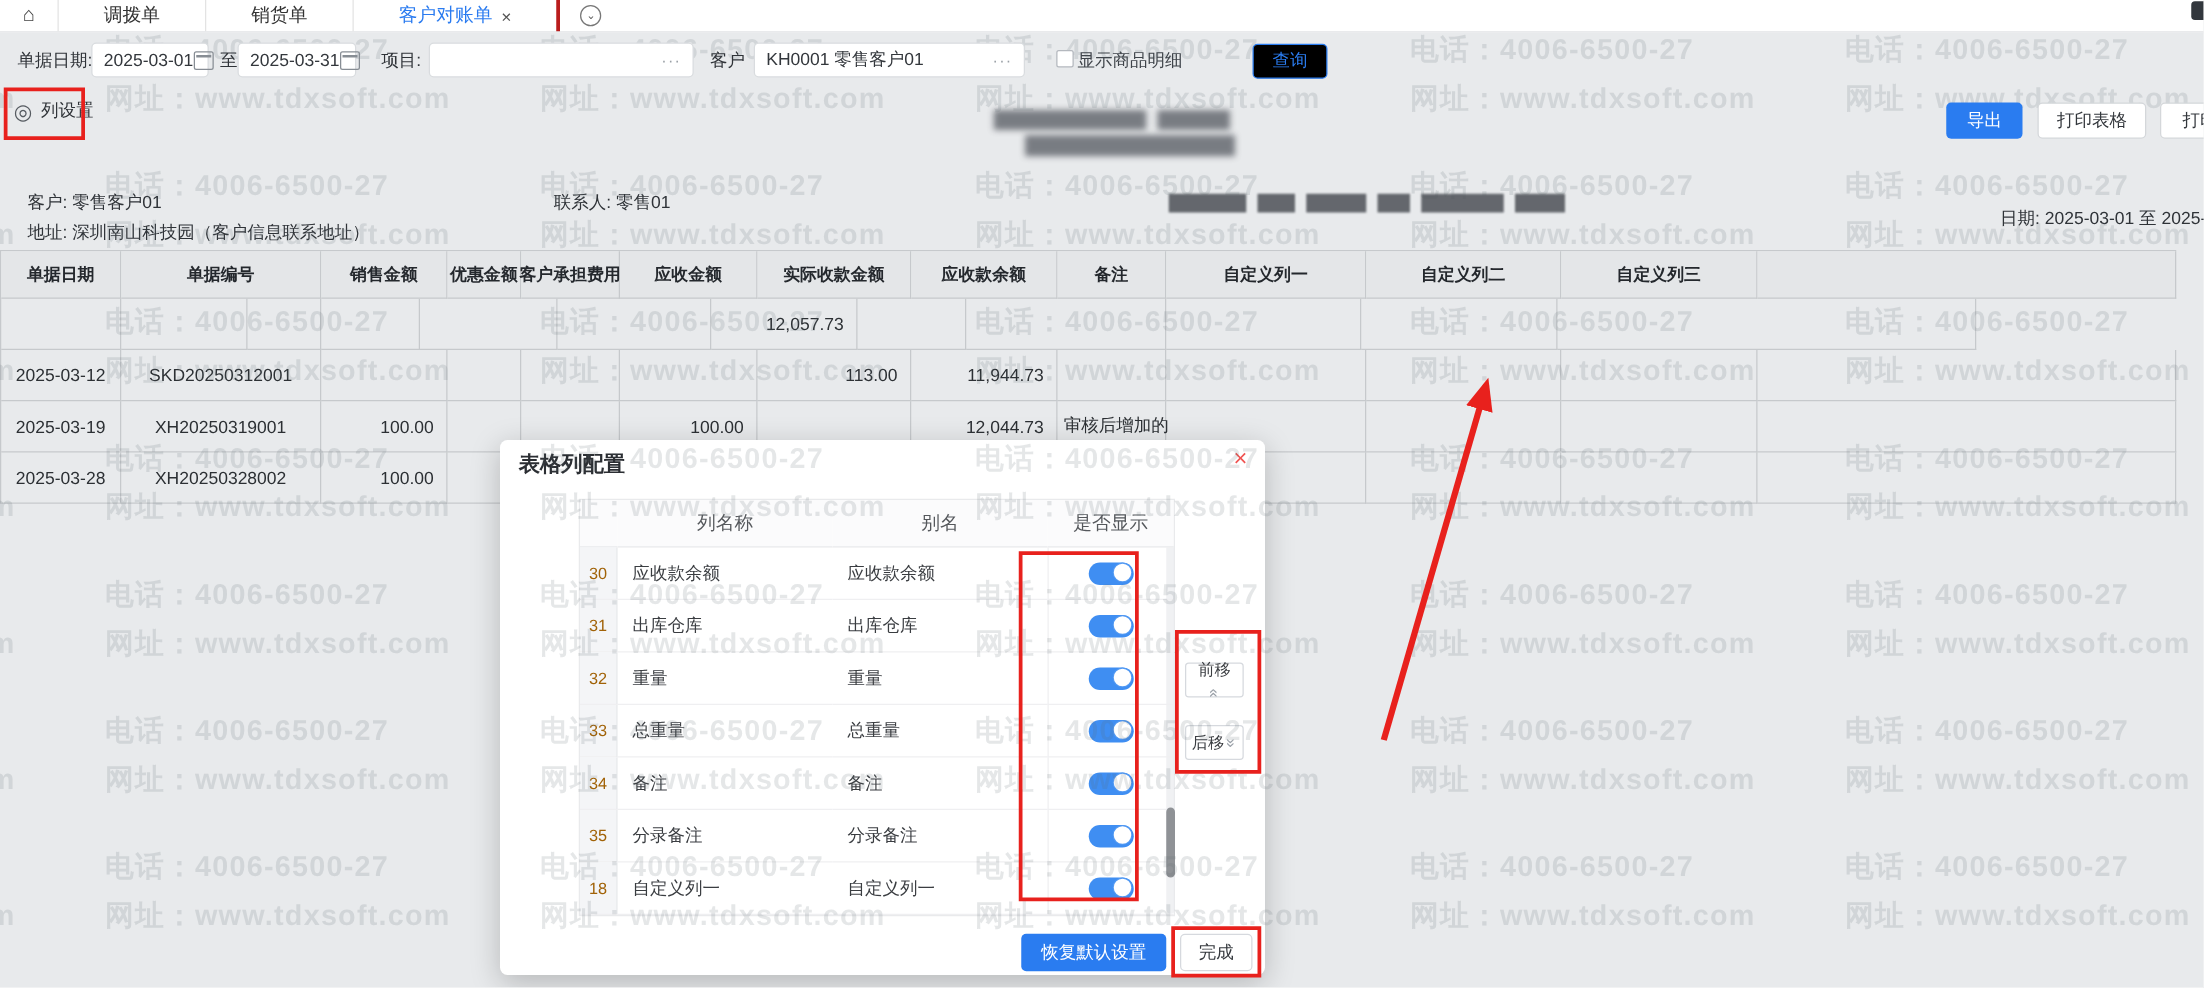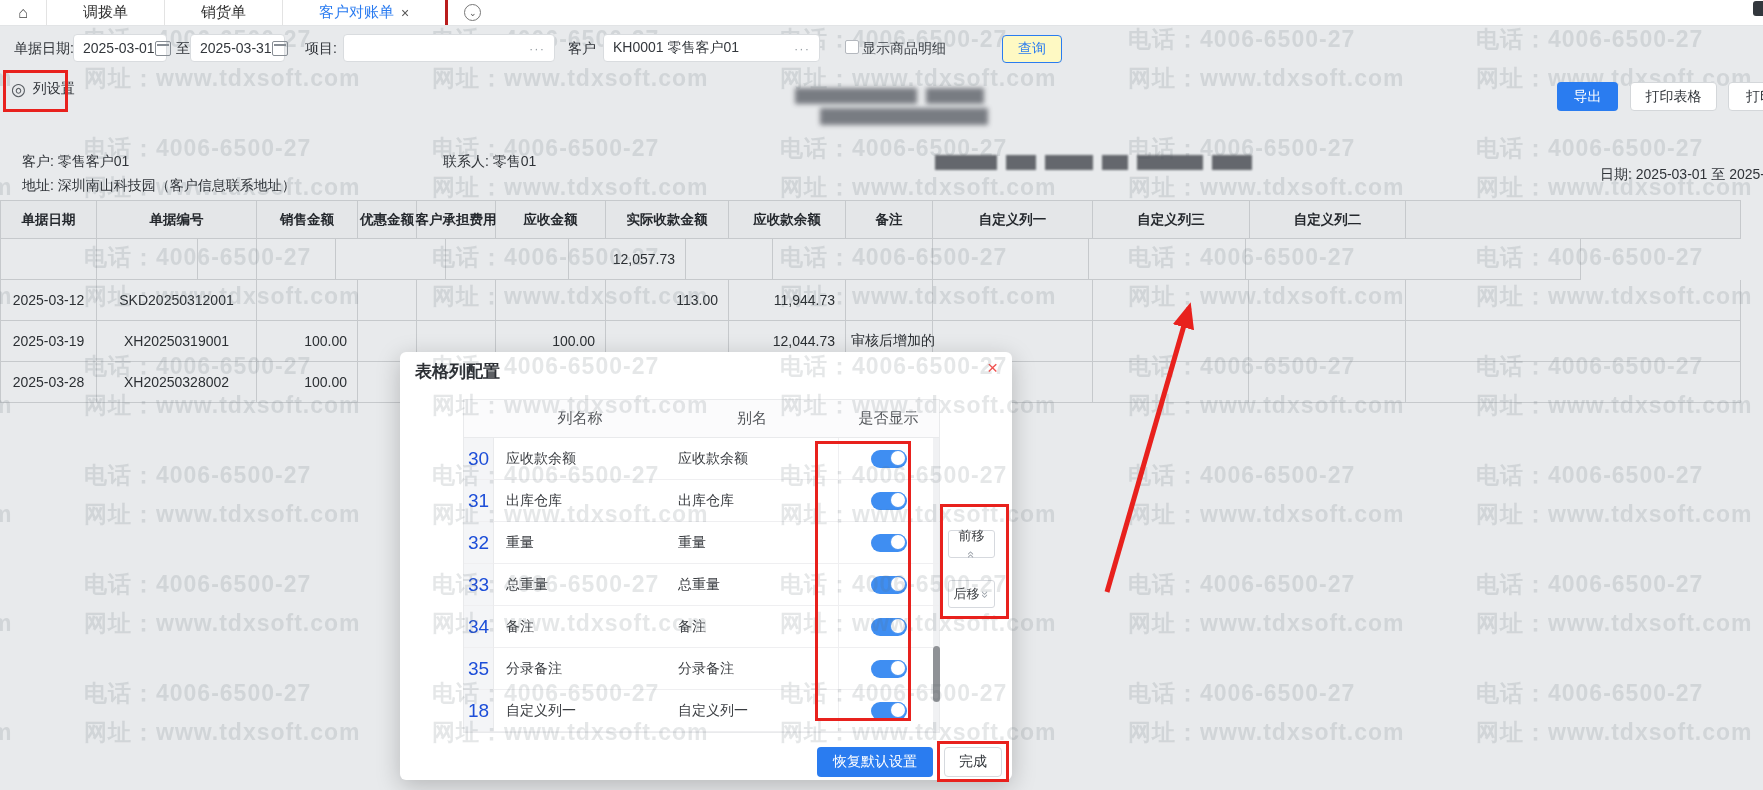--- a/index.html
+++ b/index.html
@@ -25,21 +25,21 @@
        box-sizing:border-box;display:flex;align-items:center;padding:0 9px;font-size:14px;color:#33373c;
        z-index:45;white-space:nowrap;}
   .dots{color:#9aa0a6;margin-left:auto;font-size:13px;letter-spacing:1px;}
   .cal{width:14px;height:13px;border:1.5px solid #878d94;border-radius:2px;margin-left:auto;position:relative;flex:none;}
   .cal::before{content:"";position:absolute;left:1px;right:1px;top:2px;height:2px;background:#878d94;}
   .cb{position:absolute;left:845px;top:40px;width:14px;height:14px;background:#fff;border:1px solid #b4b8be;
       border-radius:2px;z-index:45;box-sizing:border-box;}
   .btn{box-sizing:border-box;display:flex;align-items:center;justify-content:center;border-radius:4px;
        font-size:14px;white-space:nowrap;z-index:45;}
   .btn-query{position:absolute;left:1002px;top:35px;width:60px;height:28px;border:1px solid #2a7cf0;
-             color:#2a7cf0;background:#fef9c3;}
+             color:#2a7cf0;background:#000000;}
   
   .colset{position:absolute;left:11px;top:80px;display:flex;align-items:center;gap:7px;font-size:14px;
           color:#2f3338;z-index:45;}
   .gearglyph{font-size:17px;color:#565b61;line-height:1;}
   .btn-export{position:absolute;left:1557px;top:82px;width:61px;height:29px;background:#2a7cf0;color:#fff;}
   .btn-printtable{position:absolute;left:1630px;top:82px;width:87px;height:29px;background:#fff;
                   border:1px solid #d4d7da;color:#33373c;}
   .btn-print{position:absolute;left:1728px;top:82px;width:90px;height:29px;background:#fff;
              border:1px solid #d4d7da;color:#33373c;justify-content:flex-start;padding-left:17px;}
 
@@ -72,21 +72,21 @@
   .modal{position:absolute;left:400px;top:352px;width:612px;height:428px;background:#fff;border-radius:6px;
          box-shadow:0 6px 24px rgba(0,0,0,.22);z-index:30;}
   .mtitle{position:absolute;left:15px;top:8px;font-size:17px;font-weight:700;color:#2b2e33;}
   .mclose{position:absolute;right:14px;top:6px;font-size:19px;color:#f05452;line-height:1;cursor:pointer;}
   .mtable{position:absolute;left:63px;top:47px;width:475px;border:1px solid #e9eaec;box-sizing:content-box;}
   .mthead,.mrow{display:flex;}
   .mth{box-sizing:border-box;height:38px;background:#fbfbfc;border-bottom:1px solid #e9eaec;
        display:flex;align-items:center;justify-content:center;font-size:15px;color:#55585c;}
   .mtd{box-sizing:border-box;height:42px;border-bottom:1px solid #efeff1;display:flex;align-items:center;
        padding-left:12px;font-size:14px;color:#3a3d41;white-space:nowrap;}
-  .mtd.num{background:#f4f5f7;color:#1d4ed8;font-size:19px;padding-left:0;justify-content:center;
+  .mtd.num{background:#f4f5f7;color:#a16207;font-size:13px;padding-left:0;justify-content:center;
            border-right:1px solid #e9eaec;}
   .mtd.tgl{justify-content:center;padding-left:0;border-left:1px solid #efeff1;}
   .toggle{width:36px;height:18px;border-radius:9px;background:#c9ccd1;position:relative;cursor:pointer;}
   .toggle.on{background:#3f8ef2;}
   .knob{position:absolute;top:0.5px;width:16px;height:16px;border-radius:50%;background:#fff;
         border:1px solid rgba(63,142,242,.9);box-sizing:border-box;left:1px;}
   .toggle.on .knob{left:auto;right:1px;}
   .mtrack{position:absolute;left:533px;top:47px;width:7px;height:332px;background:#f0f1f3;border-radius:4px;}
   .mthumb{position:absolute;left:533px;top:294px;width:7px;height:56px;background:#8f9296;border-radius:4px;z-index:31;}
   .mvbtn{position:absolute;width:47px;height:28px;background:#fff;border:1px solid #d6d9de;border-radius:3px;
@@ -349,22 +349,22 @@
         <div class="th" style="width: 96px;">单据日期</div>
         <div class="th" style="width: 160px;">单据编号</div>
         <div class="th" style="width: 101px;">销售金额</div>
         <div class="th" style="width: 59px;">优惠金额</div>
         <div class="th" style="width: 79px;">客户承担费用</div>
         <div class="th" style="width: 110px;">应收金额</div>
         <div class="th" style="width: 123px;">实际收款金额</div>
         <div class="th" style="width: 117px;">应收款余额</div>
         <div class="th" style="width: 87px;">备注</div>
         <div class="th" style="width: 160px;">自定义列一</div>
+        <div class="th" style="width: 156px;">自定义列二</div>
         <div class="th" style="width: 157px;">自定义列三</div>
-        <div class="th" style="width: 156px;">自定义列二</div>
         <div class="th" style="width: 335px;"></div>
       </div>
     <div>
         <div class="trow">
           <div class="td al-c" style="width: 96px;"></div>
           <div class="td al-r" style="width: 101px;"></div>
           <div class="td al-r" style="width: 59px;"></div>
           <div class="td al-r" style="width: 79px;"></div>
           <div class="td al-r" style="width: 110px;"></div>
           <div class="td al-r" style="width: 123px;"></div>

